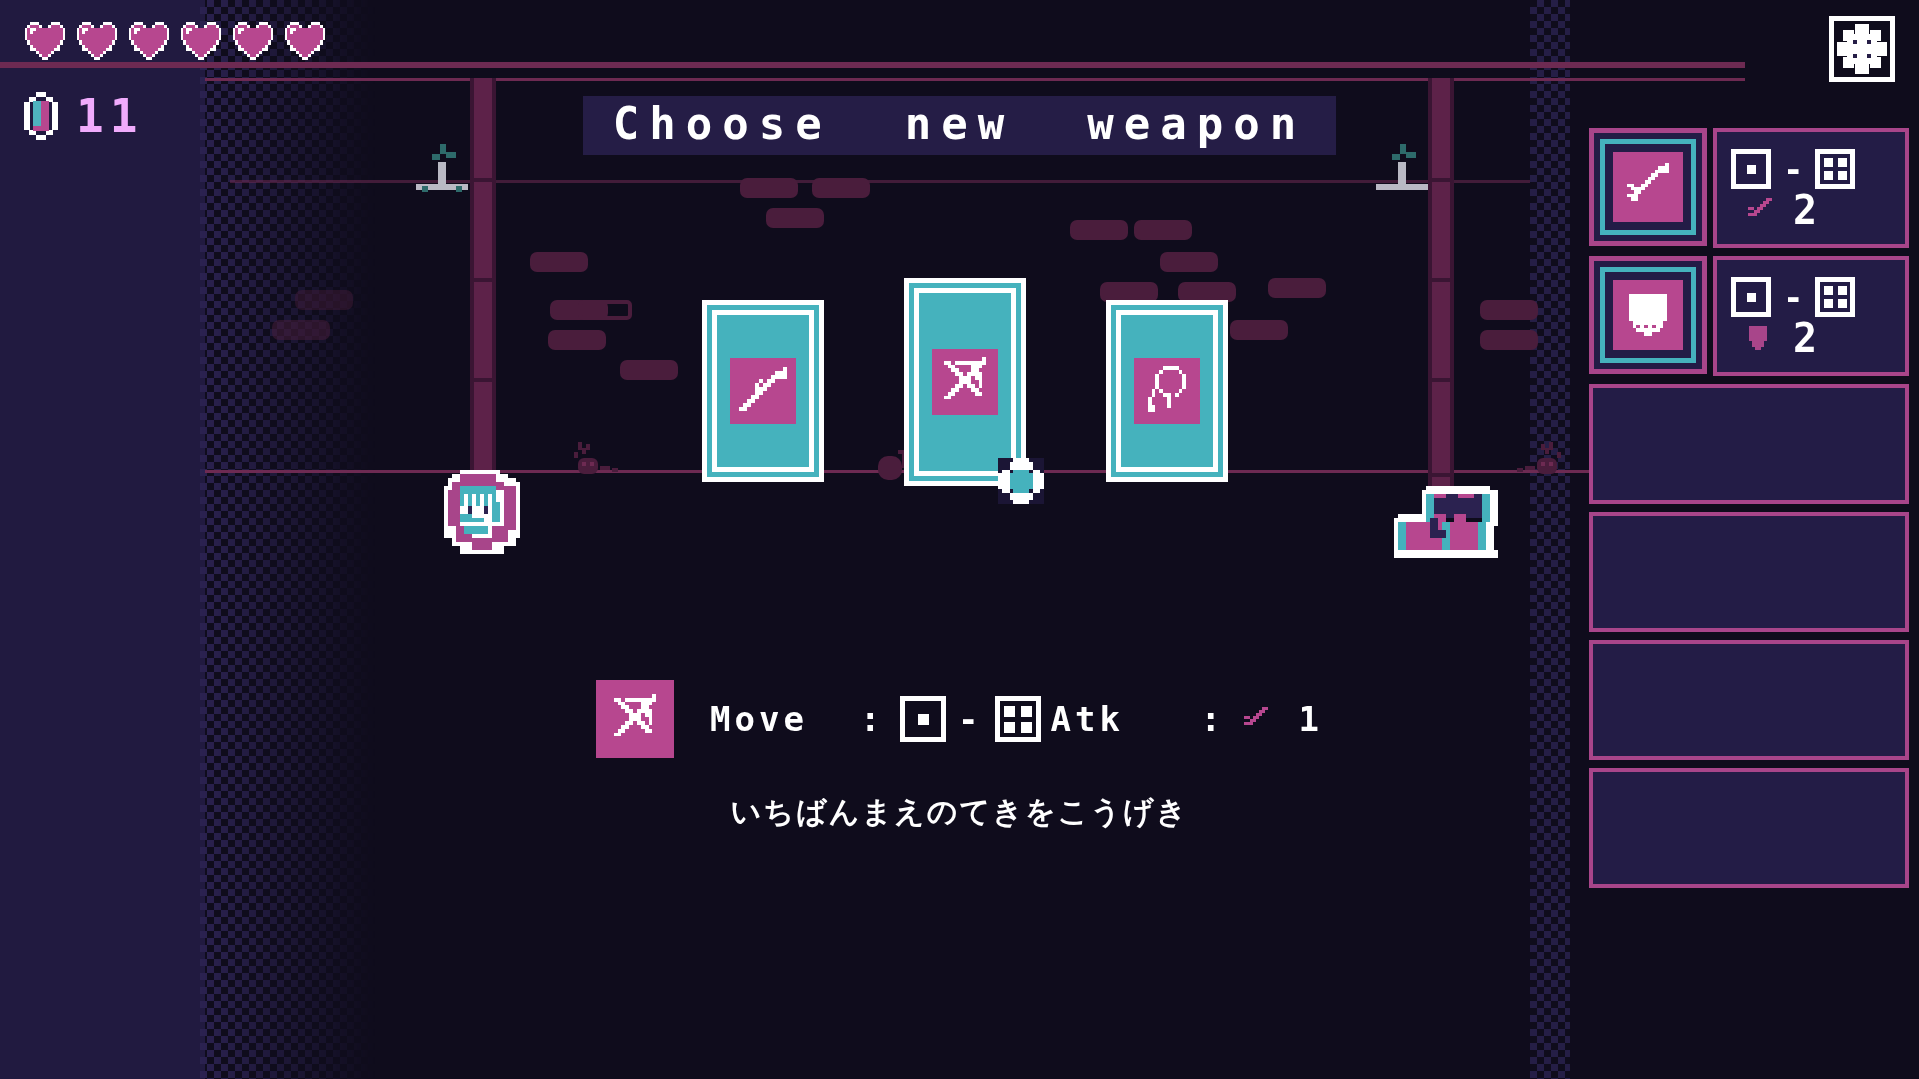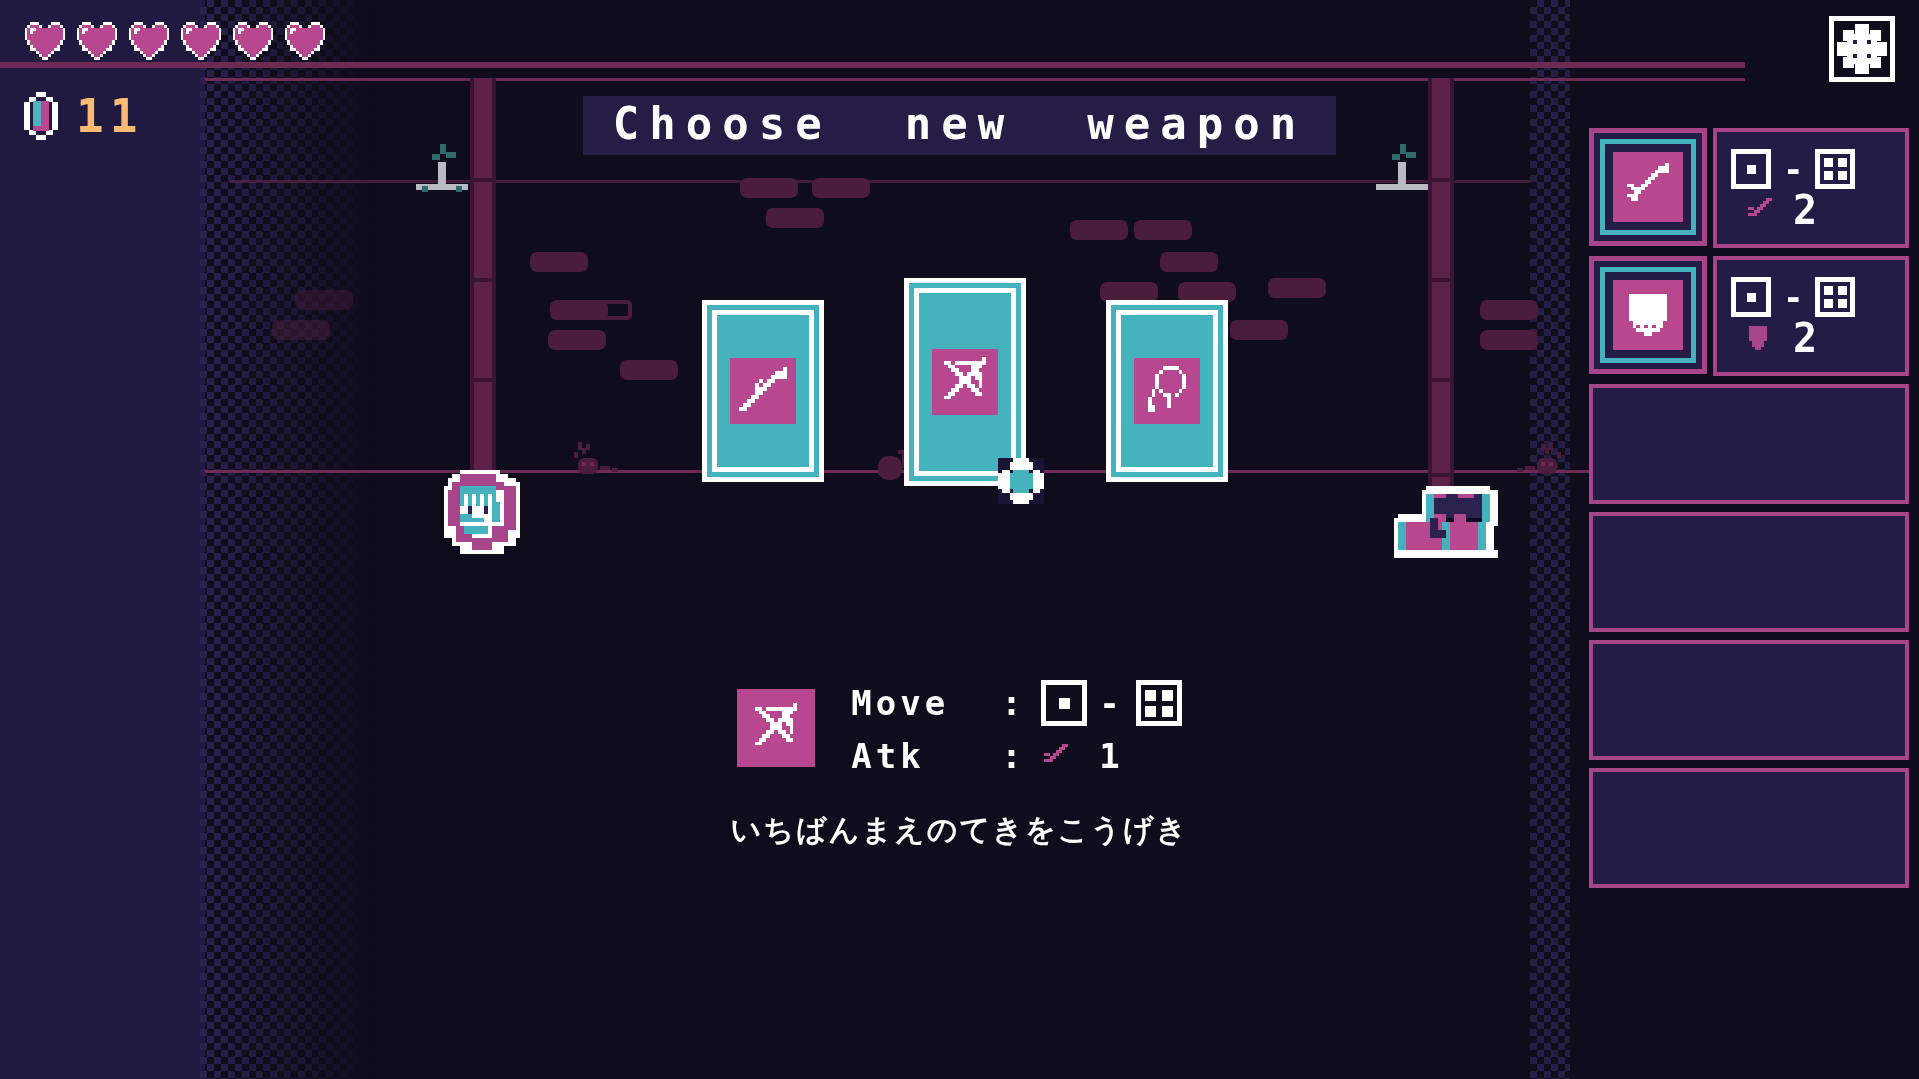--- a/index.html
+++ b/index.html
@@ -74,21 +74,21 @@
   #hud-hearts{ position:absolute; left:24px; top:22px; display:flex; gap:10px; }
   .heart{ position:relative; width:42px; height:38px; }
 
   
   #hud-gem{ position:absolute; left:24px; top:92px; display:flex; align-items:center; gap:18px; }
   .gem{ position:relative; width:34px; height:48px; }
   .gem .o{ position:absolute; background:#ffffff; }
   .gem .c{ position:absolute; background:#4fb3bf; }
   .gem .m{ position:absolute; background:#b7478f; }
   #gem-count{
-    color:#fdba74; font-size:46px; line-height:46px; font-weight:bold;
+    color:#f0abfc; font-size:46px; line-height:46px; font-weight:bold;
     letter-spacing:6px; font-family:"DejaVu Sans Mono", monospace;
   }
 
   
   #settings-btn{
     position:absolute; right:24px; top:16px; width:66px; height:66px;
     border:5px solid #ffffff; background:transparent; cursor:pointer;
   }
   #settings-btn .g{ position:absolute; background:#ffffff; }
 
@@ -151,21 +151,21 @@
     display:flex; align-items:center; gap:110px; margin-bottom:34px;
   }
   #detail-name{
     color:#ffffff; font-size:34px; letter-spacing:4px; font-weight:bold;
   }
   .star{ width:26px; height:26px; position:relative; }
 
   #stats-row{ display:flex; align-items:center; gap:36px; }
   #stats-icon{ width:78px; height:78px; background:#b7478f;
                display:flex; align-items:center; justify-content:center; }
-  #stats-lines{ display:flex; flex-direction:column; gap:10px; }
+  #stats-lines{ display:flex; flex-direction:row; gap:10px; }
   .stat-line{ display:flex; align-items:center; color:#ffffff;
               font-size:34px; letter-spacing:4px; font-weight:bold; }
   .stat-label{ width:150px; white-space:pre; }
   .stat-colon{ width:40px; }
 
   #desc{
     color:#ffffff; font-size:30px; letter-spacing:2px; margin-top:34px;
     font-family:"DejaVu Sans", sans-serif; font-weight:bold;
   }
 

